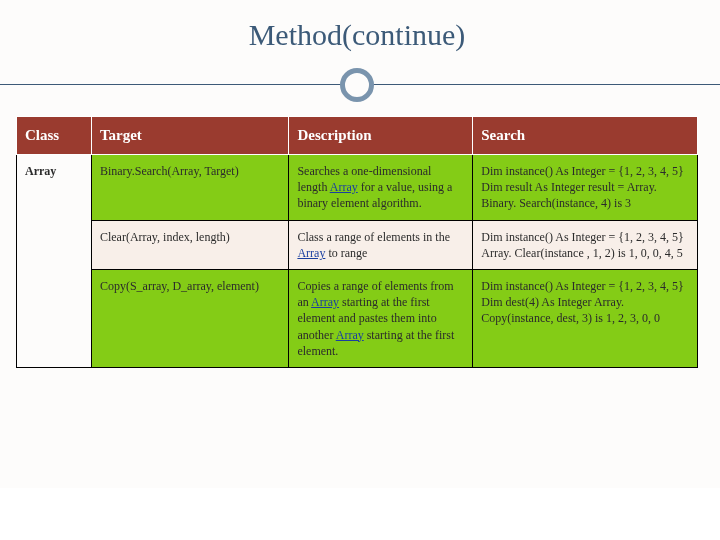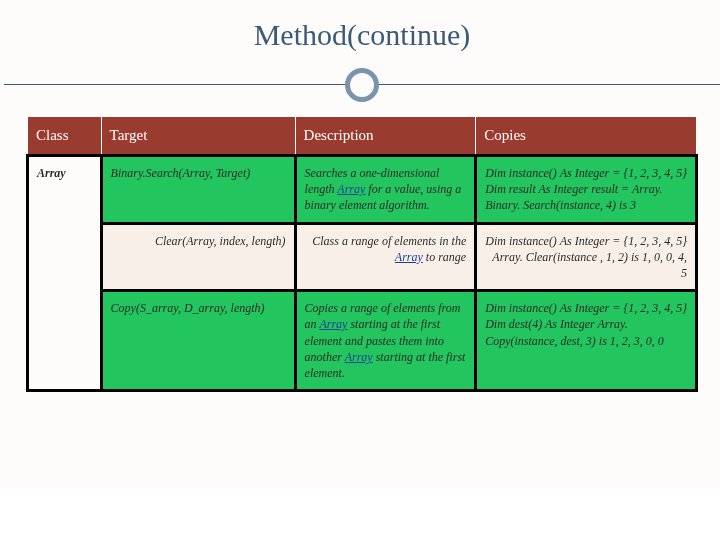--- a/index.html
+++ b/index.html
@@ -1,19 +1,19 @@
 <!DOCTYPE html>
 <html><head>
 <meta charset="utf-8">
 <style>
   * { box-sizing: border-box; margin: 0; padding: 0; }
   html, body { width: 720px; height: 540px; font-family: Georgia, 'Times New Roman', serif; background: #fff; }
   .slide {
     width: 720px; height: 488px; background: #fdfcfb; position: relative;
-    padding: 18px 22px 22px 26px;
+    padding: 18px 22px 22px 16px;
   }
   .title-wrap { text-align: center; margin-bottom: 10px; }
   .title {
     font-size: 30px; color: #3c5a78; font-weight: 400;
     font-family: Georgia, serif;
   }
   .divider-wrap { position: relative; height: 46px; margin-bottom: 8px; }
   .divider-line {
     position: absolute; left: -22px; right: -22px; top: 22px;
     border-top: 1.5px solid #3d5a78;
@@ -26,31 +26,30 @@
   table.methods {
     width: 100%; border-collapse: collapse; table-layout: fixed;
     font-family: Georgia, 'Times New Roman', serif;
   }
   table.methods col.c-class { width: 11%; }
   table.methods col.c-method { width: 29%; }
   table.methods col.c-desc { width: 27%; }
   table.methods col.c-ex { width: 33%; }
   table.methods th {
     background: #9a3b2f; color: #fff; text-align: left;
-    font-weight: normal; font-size: 15px;
+    font-weight: bold; font-size: 15px;
     padding: 10px 8px; border: 1px solid #fff;
   }
   table.methods td {
-    border: 3px solid #000000; vertical-align: top;
+    border: 1px solid #000000; vertical-align: top;
     padding: 8px 8px; font-size: 12px; line-height: 1.35;
     color: #2b2b2b;
-    font-style: italic;
   }
-  tr.row-a td { background: #22c55e; }
-  tr.row-b td { background: #f8efe9; text-align: right; }
+  tr.row-a td { background: #84cc16; }
+  tr.row-b td { background: #f8efe9; }
   td.class-cell {
     background: #fdfcfb !important; font-size: 15px; font-weight: bold;
     color: #222; vertical-align: middle; text-align: left;
     padding: 10px 6px;
   }
   td.method-name { font-size: 14px; color: #222; }
   td.desc-big { font-size: 15px; line-height: 1.3; }
   td.example { font-size: 12px; }
   .link { color: #1a3fa0; text-decoration: underline; cursor: pointer; }
 </style>
@@ -73,21 +72,21 @@
       <col class="c-class">
         <col class="c-method">
         <col class="c-desc">
         <col class="c-ex">
     </colgroup>
     <thead>
       <tr>
         <th>Class</th>
         <th>Target</th>
         <th>Description</th>
-        <th>Copies</th>
+        <th>Search</th>
       </tr>
     </thead>
     <tbody>
       <tr class="row-a">
         <td class="class-cell" rowspan="3">Array</td>
         <td class="method-name">Binary.Search(Array, Target)</td>
         <td>
           <span>Searches a one-dimensional length </span><span class="link">Array</span><span> for a value, using a binary element algorithm.</span>
         </td>
         <td class="example">Dim instance() As Integer = {1, 2, 3, 4, 5}
@@ -96,21 +95,21 @@
       </tr>
       <tr class="row-b">
         <td class="method-name">Clear(Array, index, length)</td>
         <td class="desc-big">
           <span>Class a range of elements in the </span><span class="link">Array</span><span> to range</span>
         </td>
         <td class="example"> Dim instance() As Integer = {1, 2, 3, 4, 5}
 Array. Clear(instance , 1, 2) is 1, 0, 0, 4, 5</td>
       </tr>
       <tr class="row-a">
-        <td class="method-name">Copy(S_array, D_array, length)</td>
+        <td class="method-name">Copy(S_array, D_array, element)</td>
         <td>
           <span>Copies a range of elements from an </span><span class="link">Array</span><span> starting at the first element and pastes them into another </span><span class="link">Array</span><span> starting at the first element.</span>
         </td>
         <td class="example"> Dim instance() As Integer = {1, 2, 3, 4, 5}
  Dim dest(4) As Integer
 Array. Copy(instance, dest, 3) is 1, 2, 3, 0, 0</td>
       </tr>
     </tbody>
   </table>
 

